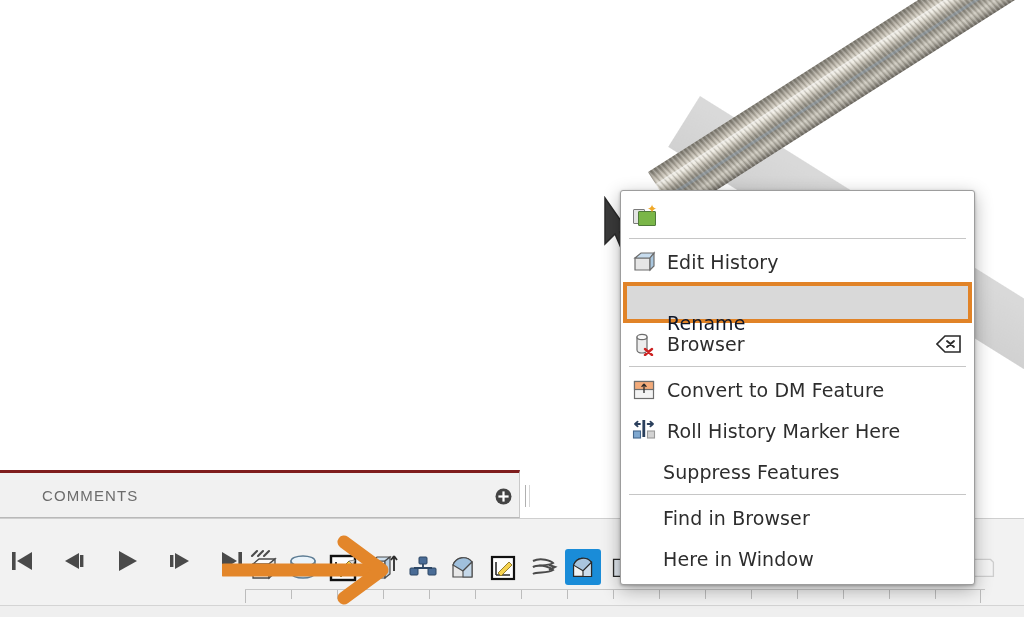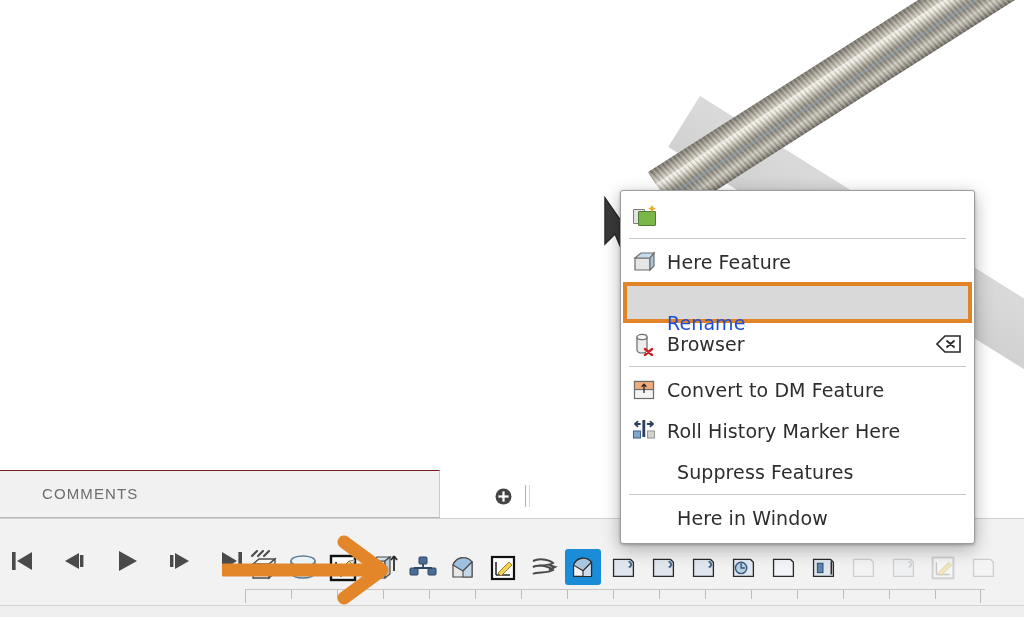--- a/index.html
+++ b/index.html
@@ -70,23 +70,23 @@
   }
 
   
   .cursor-arrow{
     position:absolute;left:602px;top:196px;width:26px;height:56px;
     z-index:8;
   }
 
   
   #comments-panel{
-    position:absolute;left:0;top:470px;width:440px;height:48px;
+    position:absolute;left:0;top:470px;width:520px;height:48px;
     background:#f1f1f1;
-    border-top:1px solid #7f1d1d;
+    border-top:3px solid #7f1d1d;
     border-bottom:1px solid #b9b9b9;
     border-right:1px solid #c9c9c9;
     box-sizing:border-box;
   }
   #comments-label{
     position:absolute;left:42px;top:14px;
     font-size:15px;letter-spacing:1.1px;color:#6c6c6c;font-weight:400;
   }
   #comments-add{
     position:absolute;left:495px;top:488px;width:17px;height:17px;z-index:3;
@@ -147,30 +147,30 @@
   .mi{
     position:relative;display:flex;align-items:center;
     height:41px;padding:0 12px 0 10px;box-sizing:border-box;
   }
   .mi .ic{width:26px;height:26px;flex:0 0 26px;display:flex;align-items:center;justify-content:center;margin-right:10px;}
   .mi .lb{
     font-size:19px;color:#2d2d2d;font-weight:400;letter-spacing:.1px;
     font-family:"DejaVu Sans","Liberation Sans",sans-serif;
   }
   .mi .sc{margin-left:auto;display:flex;align-items:center;}
-  .mi.noicon{padding-left:56px;}
+  .mi.noicon{padding-left:42px;}
   .sep{height:1px;background:#c6c6c6;margin:2px 8px;}
   .mi.highlight{
     margin:0 2px;height:41px;
     border:4px solid #e18327;
     background:#d9d9d9;
     box-sizing:border-box;
     padding-left:40px;
   }
-  .mi.highlight .lb{color:#1d4ed8;margin-top:40px;}
+  .mi.highlight .lb{color:#0f172a;margin-top:40px;}
 
   
   .ico-sel-set{position:relative;width:22px;height:20px;}
   .ico-sel-set .back{position:absolute;left:0;top:3px;width:10px;height:13px;border:1.5px solid #7b7b7b;background:#e4e4e4;border-radius:1px;}
   .ico-sel-set .front{position:absolute;left:5px;top:5px;width:16px;height:13px;border:1.5px solid #4f7a3a;background:#7ab648;border-radius:1px;}
   .ico-sel-set .star{position:absolute;right:-2px;top:-3px;font-size:12px;color:#f0a828;line-height:1;}
 </style>
 </head>
 <body>
 
@@ -431,21 +431,21 @@
   <div class="sep"></div>
 
   <div class="mi">
     <span class="ic">
       <svg width="24" height="24" viewBox="0 0 24 24">
         <path d="M3 8 L3 20 L18 20 L18 8 Z" fill="#e6e6e6" stroke="#6d6d6d" stroke-width="1.2"></path>
         <path d="M3 8 L9 3 L22 3 L18 8 Z" fill="#c7dcee" stroke="#6d6d6d" stroke-width="1.2"></path>
         <path d="M18 8 L22 3 L22 16 L18 20 Z" fill="#aac7df" stroke="#6d6d6d" stroke-width="1.2"></path>
       </svg>
     </span>
-    <span class="lb">Here Feature</span>
+    <span class="lb">Edit History</span>
   </div>
 
   <div class="mi highlight">
     <span class="lb">Rename</span>
   </div>
 
   <div class="mi">
     <span class="ic">
       <svg width="24" height="24" viewBox="0 0 24 24">
         <path d="M5 5 L5 18 a5 3 0 0 0 10 0 L15 5 Z" fill="#ededed" stroke="#6d6d6d" stroke-width="1.2"></path>
@@ -487,17 +487,20 @@
     </span>
     <span class="lb">Roll History Marker Here</span>
   </div>
 
   <div class="mi noicon">
     <span class="lb">Suppress Features</span>
   </div>
 
   <div class="sep"></div>
 
+  <div class="mi noicon">
+    <span class="lb">Find in Browser</span>
+  </div>
 
   <div class="mi noicon">
     <span class="lb">Here in Window</span>
   </div>
 </div>
 
 </body></html>

